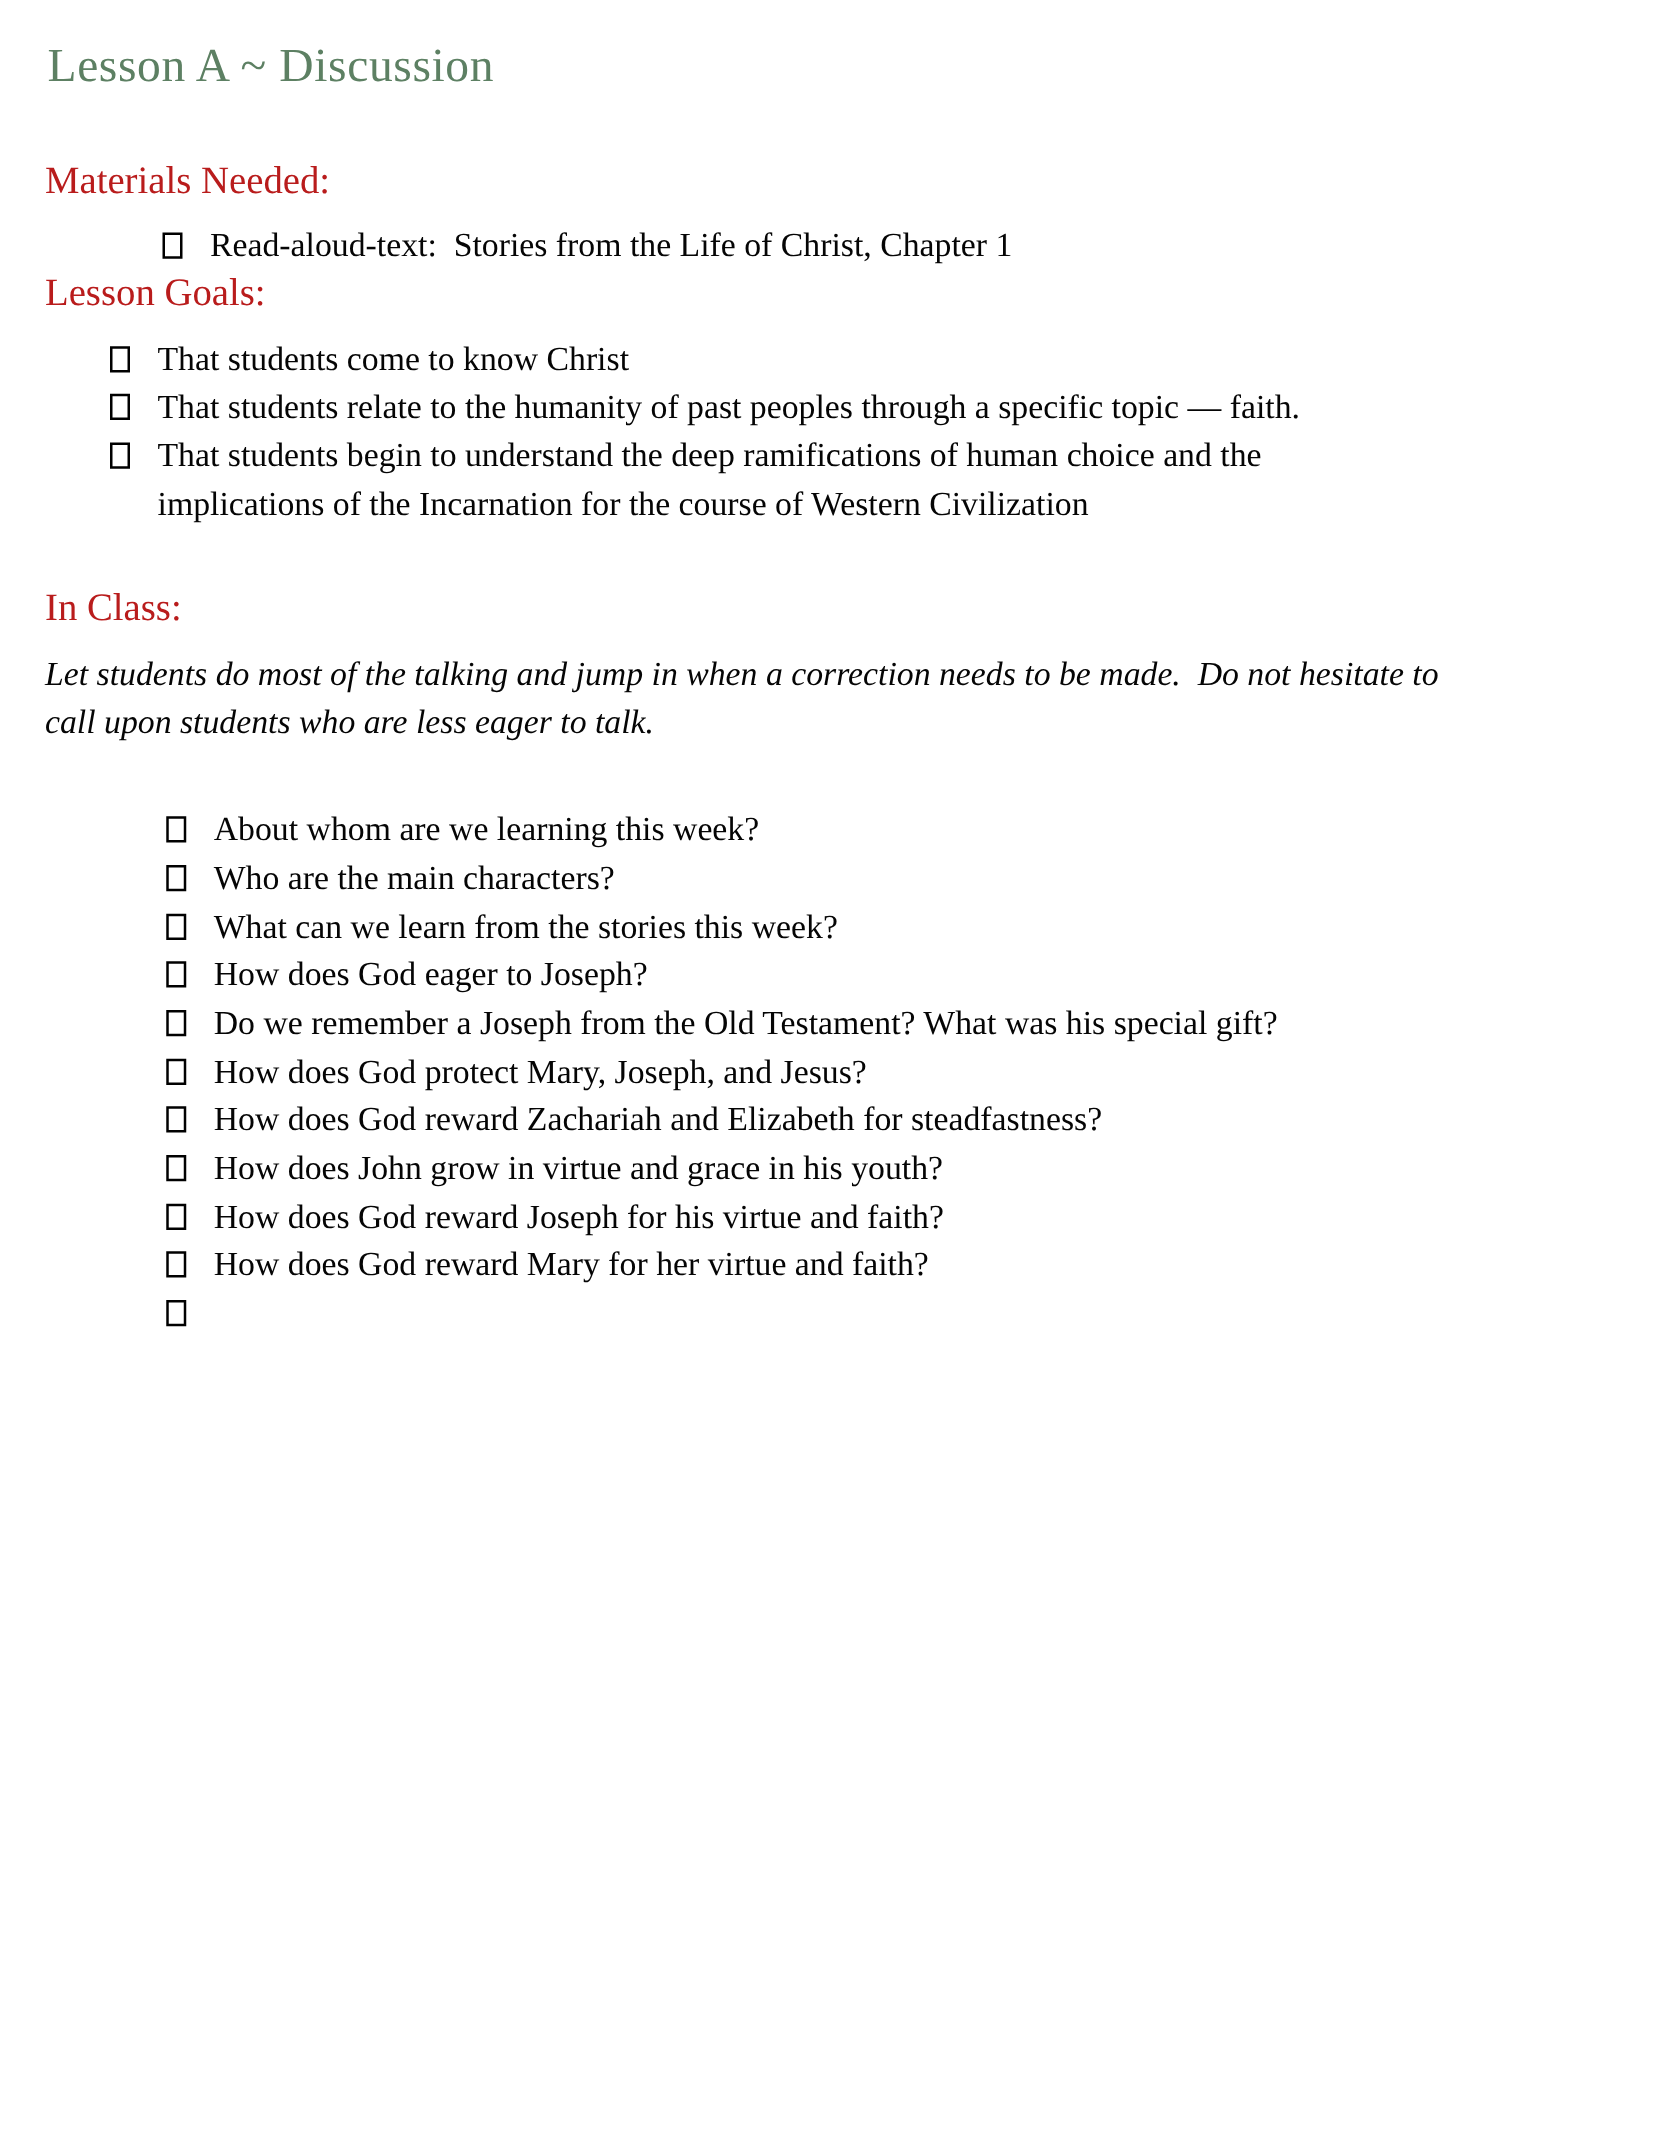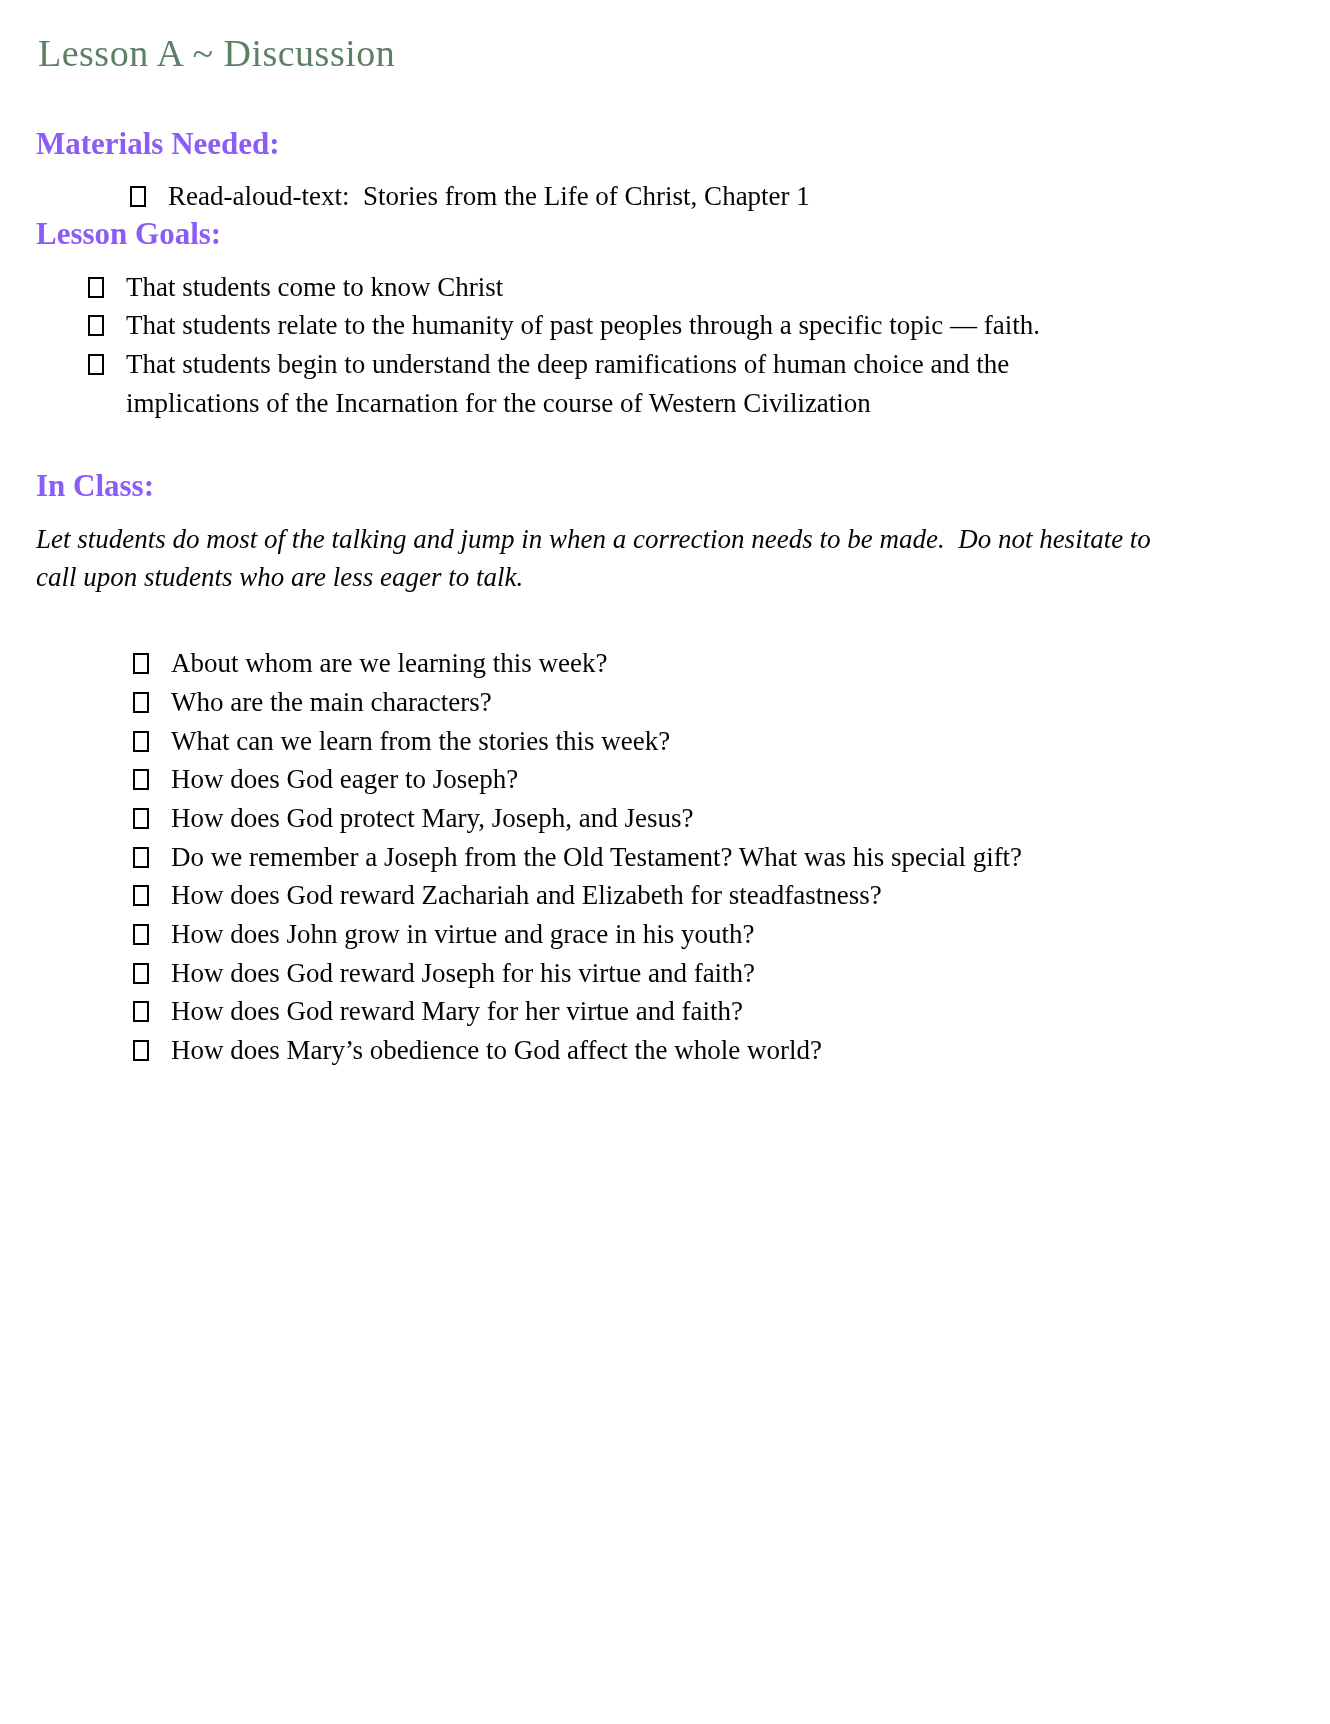--- a/index.html
+++ b/index.html
@@ -20,22 +20,22 @@
   .page-title {
     font-size: 38px;
     font-weight: 400;
     color: #5d8063;
     margin: 0 0 50px 2px;
     letter-spacing: 0.5px;
     line-height: 1.15;
   }
   h2.section-heading {
     font-size: 31px;
-    font-weight: 700;
-    color: #8b5cf6;
+    font-weight: 400;
+    color: #b91c1c;
     margin: 0 0 16px 0;
     line-height: 1.15;
   }
   .h2-goals   { margin-bottom: 10px; }
   .h2-inclass { margin-bottom: 20px; }
 
   .list { margin: 0; padding: 0; }
   .list-materials { padding-left: 94px; }
   .list-goals     { padding-left: 52px; margin-bottom: 46px; }
   .list-questions { padding-left: 97px; }
@@ -123,42 +123,41 @@
       <div class="li">
         <span class="tofu"></span>
         <span class="txt">What can we learn from the stories this week?</span>
       </div>
       <div class="li">
         <span class="tofu"></span>
         <span class="txt">How does God eager to Joseph?</span>
       </div>
       <div class="li">
         <span class="tofu"></span>
-        <span class="txt">How does God protect Mary, Joseph, and Jesus?</span>
+        <span class="txt">Do we remember a Joseph from the Old Testament? What was his special gift?</span>
       </div>
       <div class="li">
         <span class="tofu"></span>
-        <span class="txt">Do we remember a Joseph from the Old Testament? What was his special gift?</span>
+        <span class="txt">How does God protect Mary, Joseph, and Jesus?</span>
       </div>
       <div class="li">
         <span class="tofu"></span>
         <span class="txt">How does God reward Zachariah and Elizabeth for steadfastness?</span>
       </div>
       <div class="li">
         <span class="tofu"></span>
         <span class="txt">How does John grow in virtue and grace in his youth?</span>
       </div>
       <div class="li">
         <span class="tofu"></span>
         <span class="txt">How does God reward Joseph for his virtue and faith?</span>
       </div>
       <div class="li">
         <span class="tofu"></span>
         <span class="txt">How does God reward Mary for her virtue and faith?</span>
       </div>
       <div class="li">
         <span class="tofu"></span>
-        <span class="txt">How does Mary’s obedience to God affect the whole world?</span>
       </div>
     </div>
   </section>
 
 </main>
 
 </body></html>

